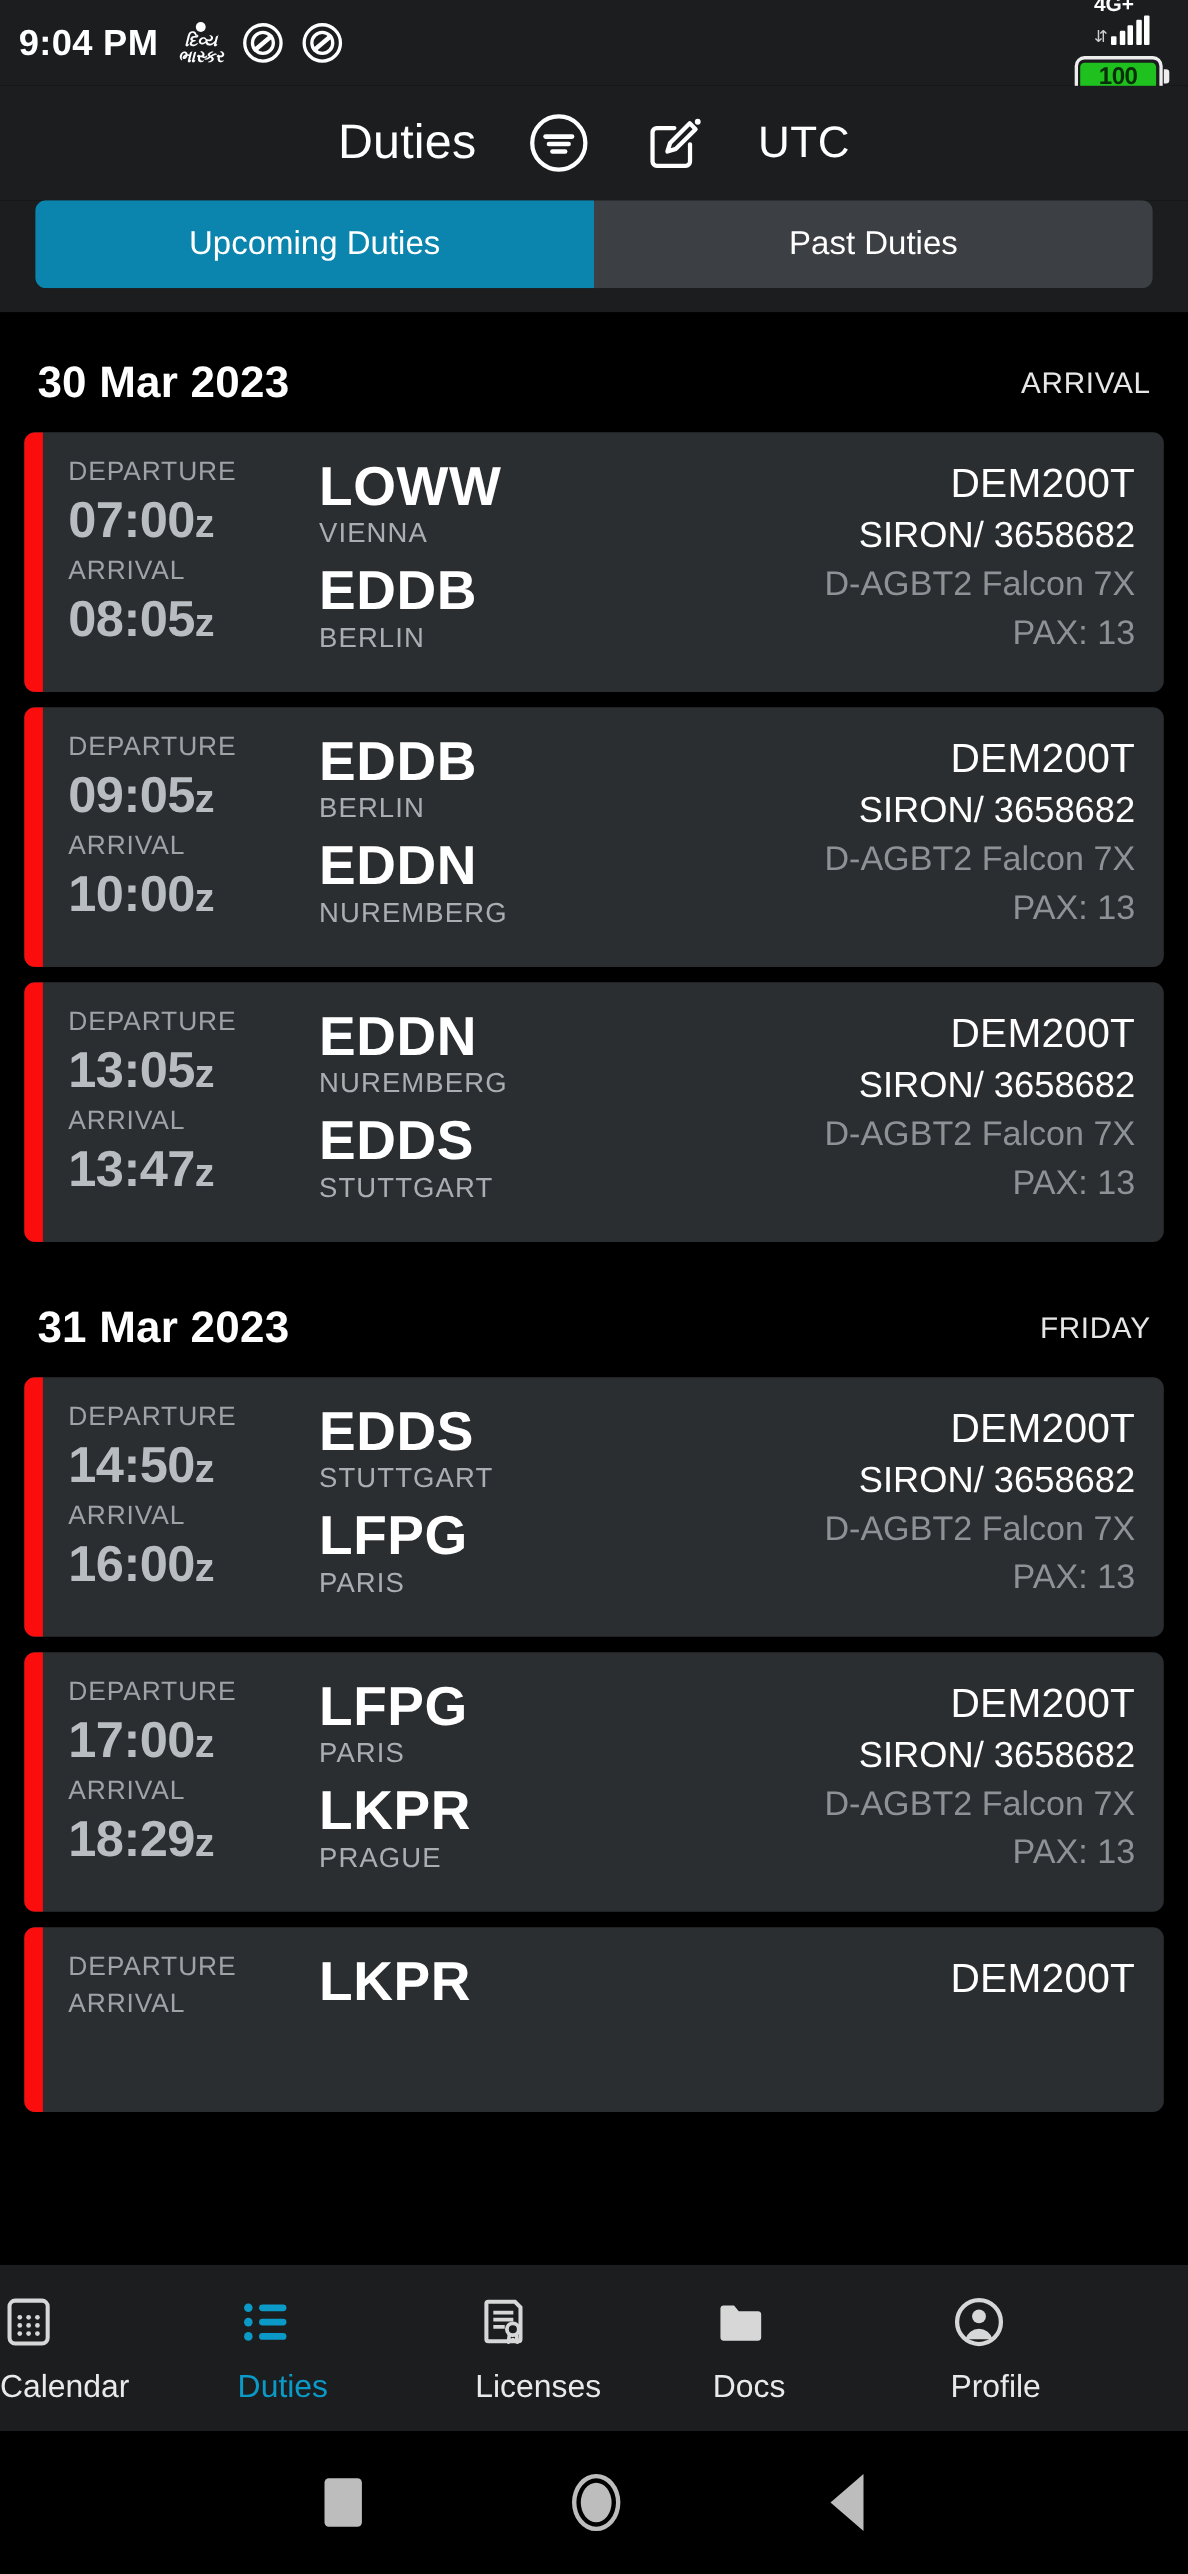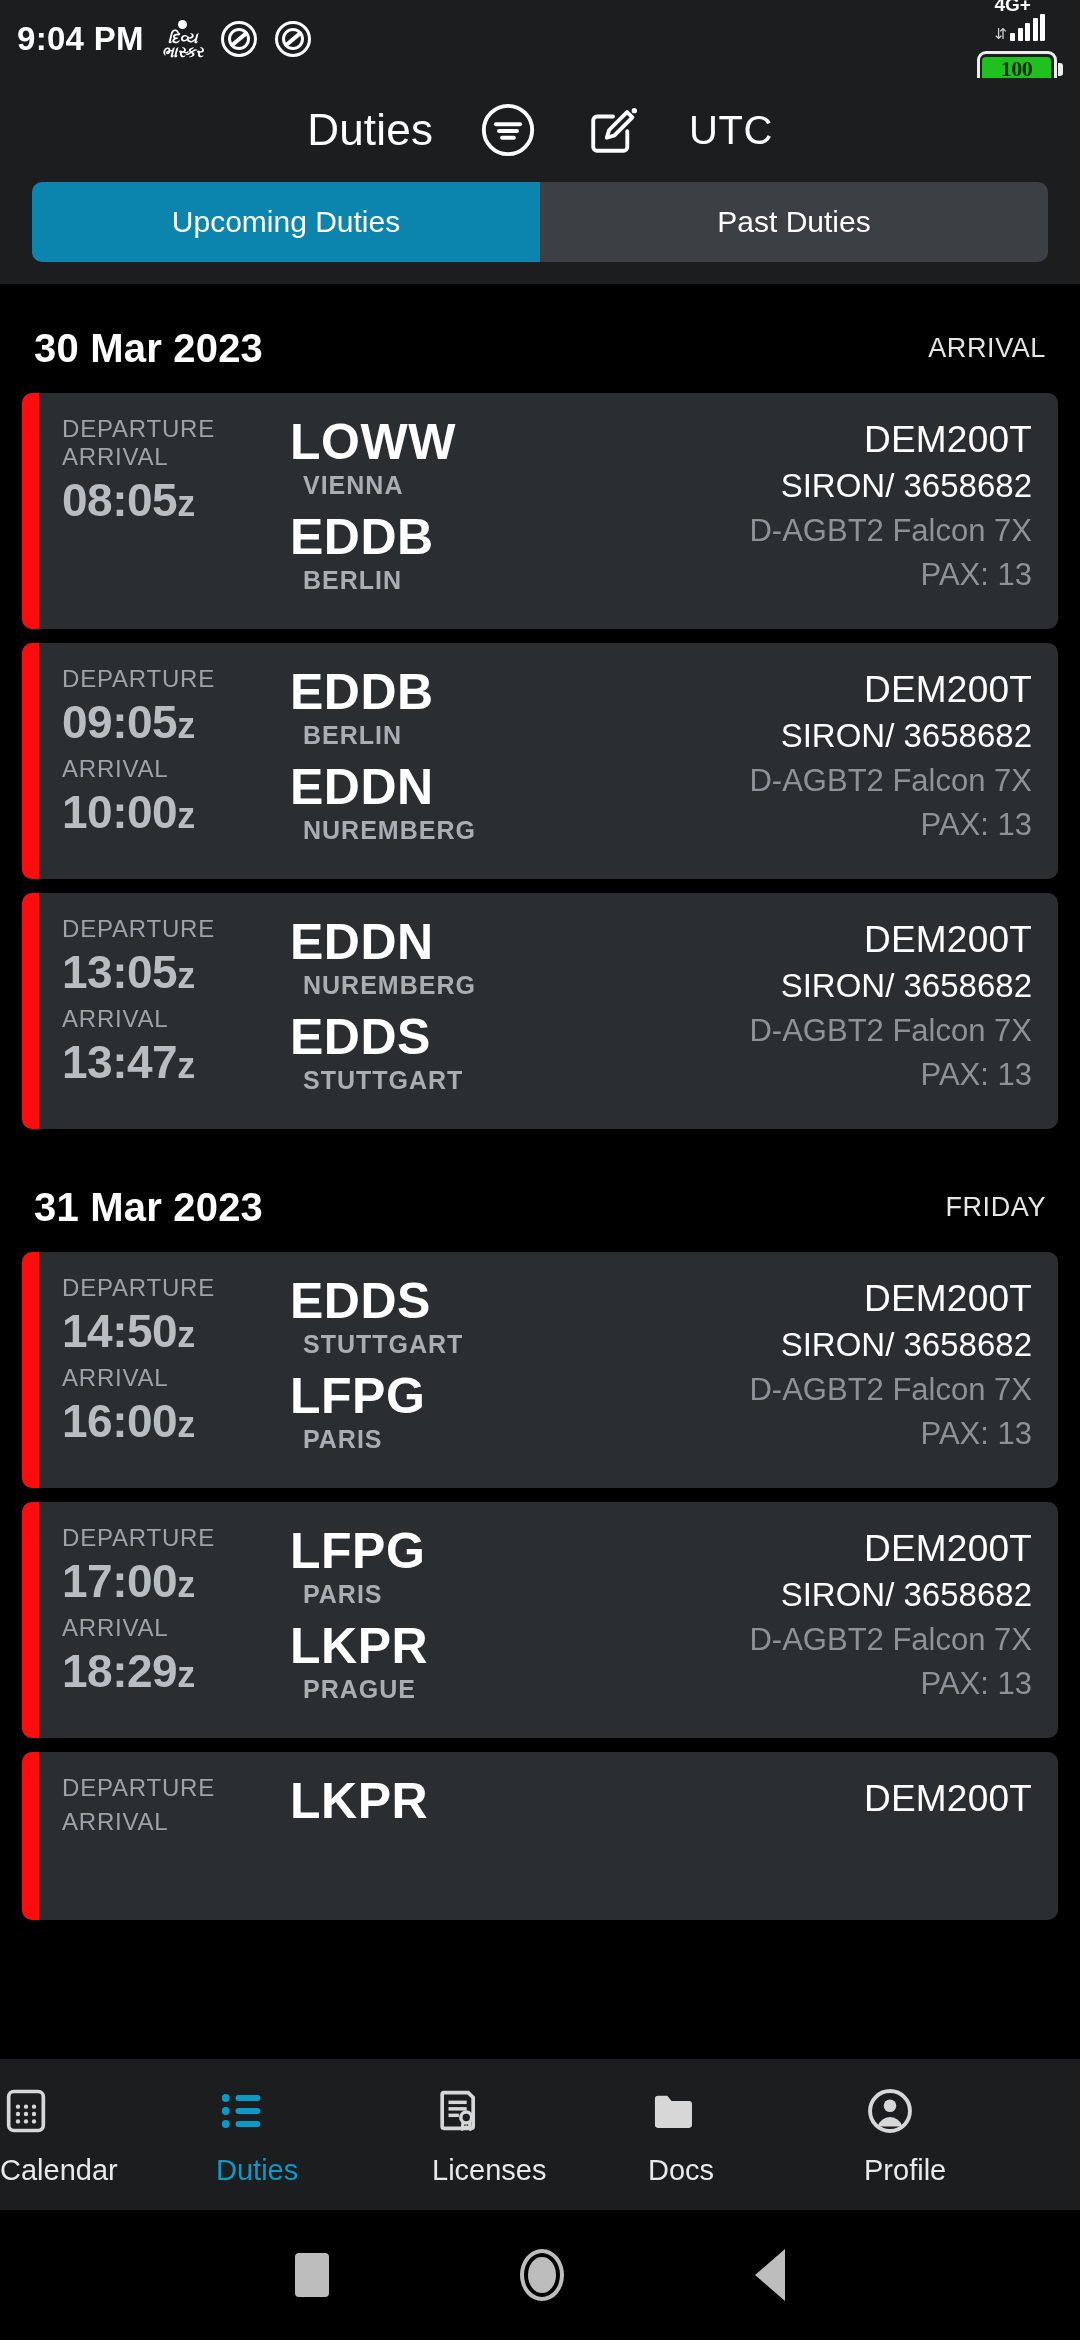--- a/index.html
+++ b/index.html
@@ -35,21 +35,21 @@
   .bars i:nth-child(3){height:18px;} .bars i:nth-child(4){height:23px;}
   .bars i:nth-child(5){height:27px;}
   .battwrap { display:flex; align-items:center; }
   .batt {
     border:3px solid #ededed; border-radius:9px; padding:2.5px;
     width:80px; height:36px; display:flex; align-items:center;
   }
   .batt-fill {
     background:#1fc11f; color:#0a2d0a; font-size:22px; font-weight:700;
     width:100%; height:100%; border-radius:4px;
-    display:flex; align-items:center; justify-content:center; letter-spacing:-.5px;font-family:Liberation Serif, serif;
+    display:flex; align-items:center; justify-content:center; letter-spacing:-.5px;
   }
   .batt-tip { width:5px; height:13px; background:#ededed; border-radius:0 3px 3px 0; margin-left:1.5px; }
   .bolt { color:#fff; font-size:34px; line-height:30px; margin-left:2px; }
   .gujarati { color:#fff; font-size:15px; line-height:14px; text-align:center; font-weight:700;font-style:italic;}
   .gujarati .dot { display:block; width:9px; height:9px; background:#fff; border-radius:50%; margin:0 auto 2px; }
   .circ-icon { width:36px; height:36px; border:3px solid #fff; border-radius:50%; position:relative; }
   .circ-icon::after {
     content:""; position:absolute; left:50%; top:50%;
     width:22px; height:3.5px; background:#fff;
     transform:translate(-50%,-50%) rotate(-40deg); border-radius:2px;
@@ -97,21 +97,21 @@
   }
   .card::before {
     content:""; position:absolute; left:0; top:0; bottom:0; width:17px; background:#fb0d0d;
   }
   .col-time { width:206px; flex:0 0 206px; }
   .lbl { color:#9ea3a8; font-size:24px; letter-spacing:.8px; font-weight:400; }
   .tme { color:#b8bdc2; font-size:46px; font-weight:700; letter-spacing:-.5px; margin:2px 0 6px; }
   .tme .z { font-size:36px; font-weight:700; }
   .col-apt { flex:1 1 auto; padding-left:22px; }
   .apt { color:#fff; font-size:50px; font-weight:700; letter-spacing:.5px; line-height:54px; }
-  .city { color:#a9aeb3; font-size:25px; letter-spacing:1px; margin:2px 13px 10px;font-weight:bold; }
+  .city { color:#a9aeb3; font-size:25px; letter-spacing:1px; margin:2px 0 10px; }
   .col-meta { flex:0 0 auto; text-align:right; padding-top:4px; }
   .m1 { color:#fff; font-size:37px; font-weight:400; letter-spacing:.2px; }
   .m2 { color:#fff; font-size:33px; font-weight:400; margin-top:6px; }
   .m3 { color:#8d9297; font-size:31px; font-weight:400; margin-top:8px; }
   .m4 { color:#8d9297; font-size:31px; font-weight:400; margin-top:8px; }
 
   
   .bottomnav {
     flex:0 0 152px; background:#1b1d1f; display:flex; align-items:center;
     border-top:1px solid #000;
@@ -198,20 +198,21 @@
   </div>
 
   <div class="scroll" id="list">
       <div class="datehdr">
         <span class="d">30 Mar 2023</span>
         <span class="w">ARRIVAL</span>
       </div>
       <div class="card">
         <div class="col-time">
           <div class="lbl">DEPARTURE</div>
+          <div class="tme"><span>07:00</span><span class="z">z</span></div>
           <div class="lbl">ARRIVAL</div>
           <div class="tme"><span>08:05</span><span class="z">z</span></div>
         </div>
         <div class="col-apt">
           <div class="apt">LOWW</div>
           <div class="city">VIENNA</div>
           <div class="apt">EDDB</div>
           <div class="city">BERLIN</div>
         </div>
         <div class="col-meta">

